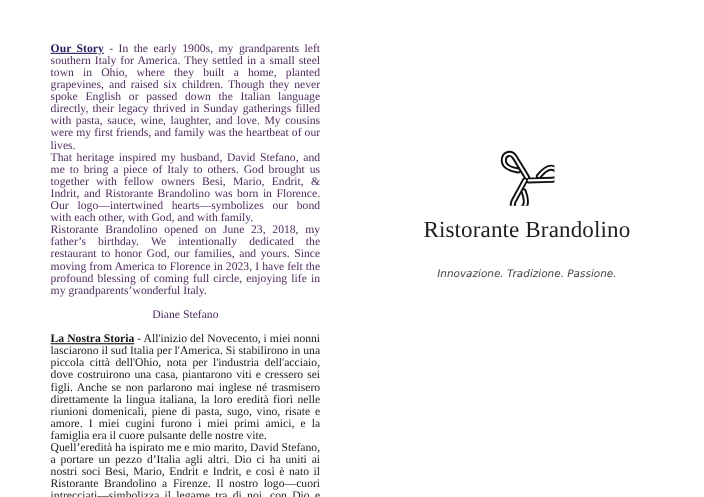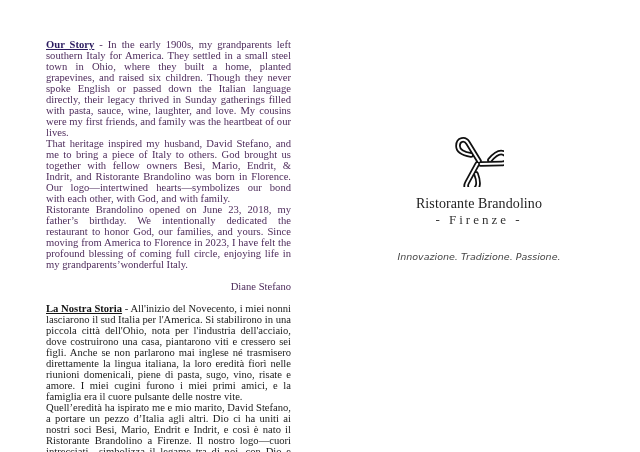--- a/index.html
+++ b/index.html
@@ -29,41 +29,41 @@
       margin: 0;
     }
     .heading {
       font-weight: bold;
       text-decoration: underline;
     }
     .block-en .heading { color: #2a1a5e; }
     .block-it .heading { color: #111111; }
     .signature {
       margin-top: 11px !important;
-      text-align: right;
+      text-align: center;
     }
     .spacer { height: 11px; }
 
     .right-column {
       position: absolute;
       left: 380px;
       top: 135px;
       width: 198px;
       text-align: center;
     }
     .logo {
       display: block;
       margin: 0 auto;
       width: 50px;
       height: 52px;
     }
     .brand-name {
       margin-top: 9px;
       font-family: "Liberation Serif", serif;
-      font-size: 14px;
+      font-size: 21px;
       color: #1e1e1e;
       letter-spacing: 0.1px;
       white-space: nowrap;
     }
     .brand-city {
       margin-top: 0px;
       font-family: "Liberation Serif", serif;
       font-size: 13px;
       letter-spacing: 3px;
       color: #333333;
@@ -112,15 +112,14 @@
       <path d="M50 52 L28 16 C22 6 8 8 8 22 C8 34 22 38 34 40"></path>
       <g transform="rotate(120 50 56)">
           <path d="M50 52 L28 16 C22 6 8 8 8 22 C8 34 22 38 34 40"></path>
         </g>
       <g transform="rotate(240 50 56)">
           <path d="M50 52 L28 16 C22 6 8 8 8 22 C8 34 22 38 34 40"></path>
         </g>
     </g>
   </svg>
   <div class="brand-name">Ristorante Brandolino</div>
-  <div class="brand-city">- Firenze -</div>
   <div class="tagline">Innovazione. Tradizione. Passione.</div>
 </div>
 
 </body></html>

